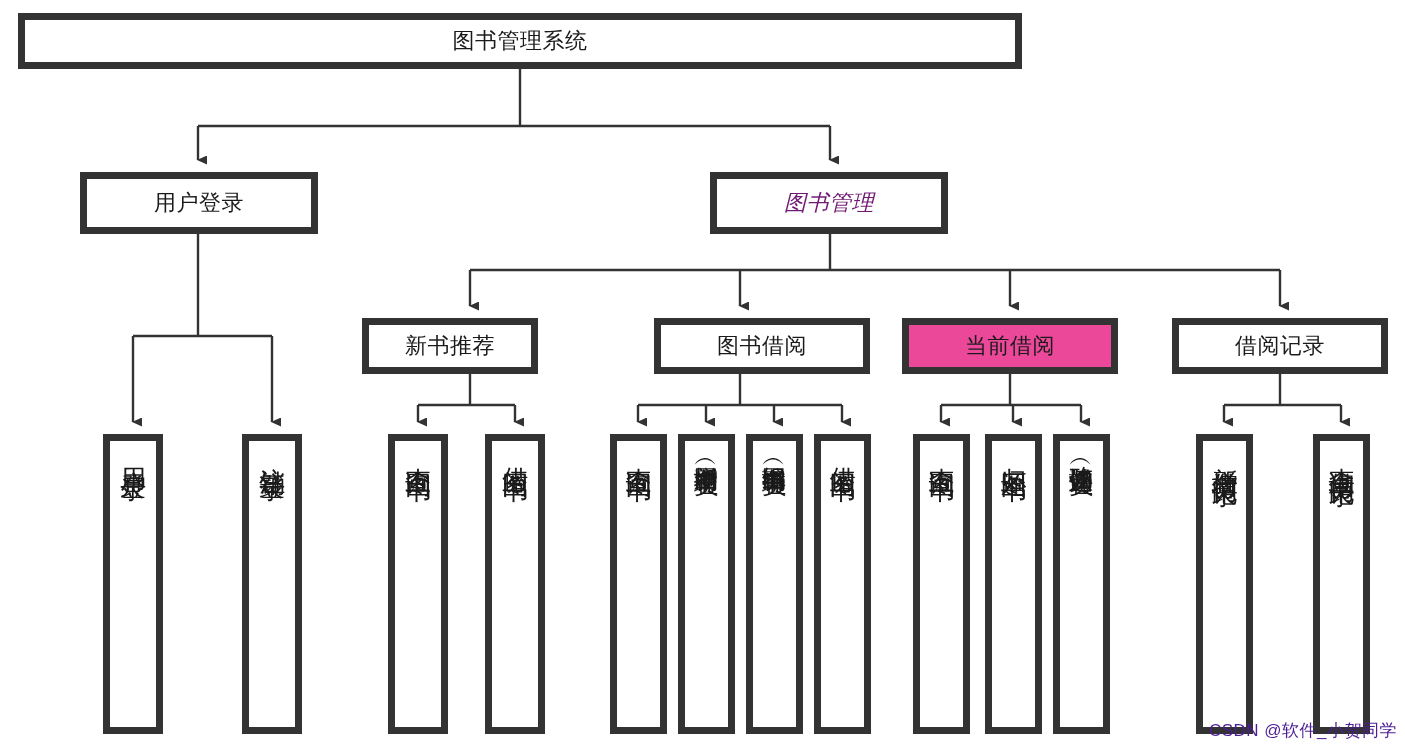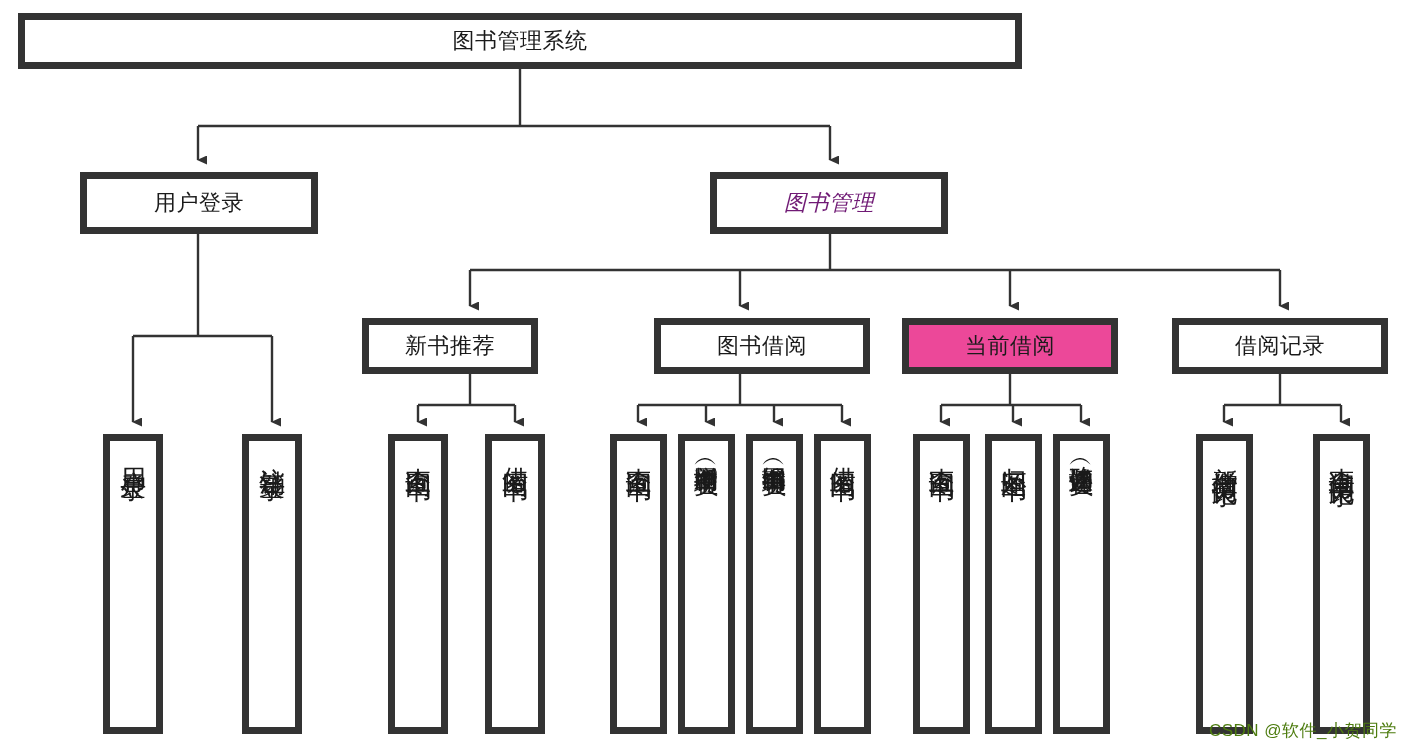--- a/index.html
+++ b/index.html
@@ -190,14 +190,14 @@
   <div class="node vert small" style="left: 1053px; top: 434px; width: 57px; height: 300px; border-color: rgb(51, 51, 51); background: rgb(255, 255, 255); color: rgb(26, 26, 26);">
     <span class="label">确认归还（管理员）</span>
   </div>
   <div class="node vert" style="left: 1196px; top: 434px; width: 57px; height: 300px; border-color: rgb(51, 51, 51); background: rgb(255, 255, 255); color: rgb(26, 26, 26);">
     <span class="label">新增借阅记录</span>
   </div>
   <div class="node vert" style="left: 1313px; top: 434px; width: 57px; height: 300px; border-color: rgb(51, 51, 51); background: rgb(255, 255, 255); color: rgb(26, 26, 26);">
     <span class="label">查询借阅记录</span>
   </div>
 
-  <div id="watermark" style="color: #4d7c0f;">CSDN @软件_小贺同学</div>
+  <div id="watermark" style="color: #4c1d95;">CSDN @软件_小贺同学</div>
 </div>
 
 </body></html>

